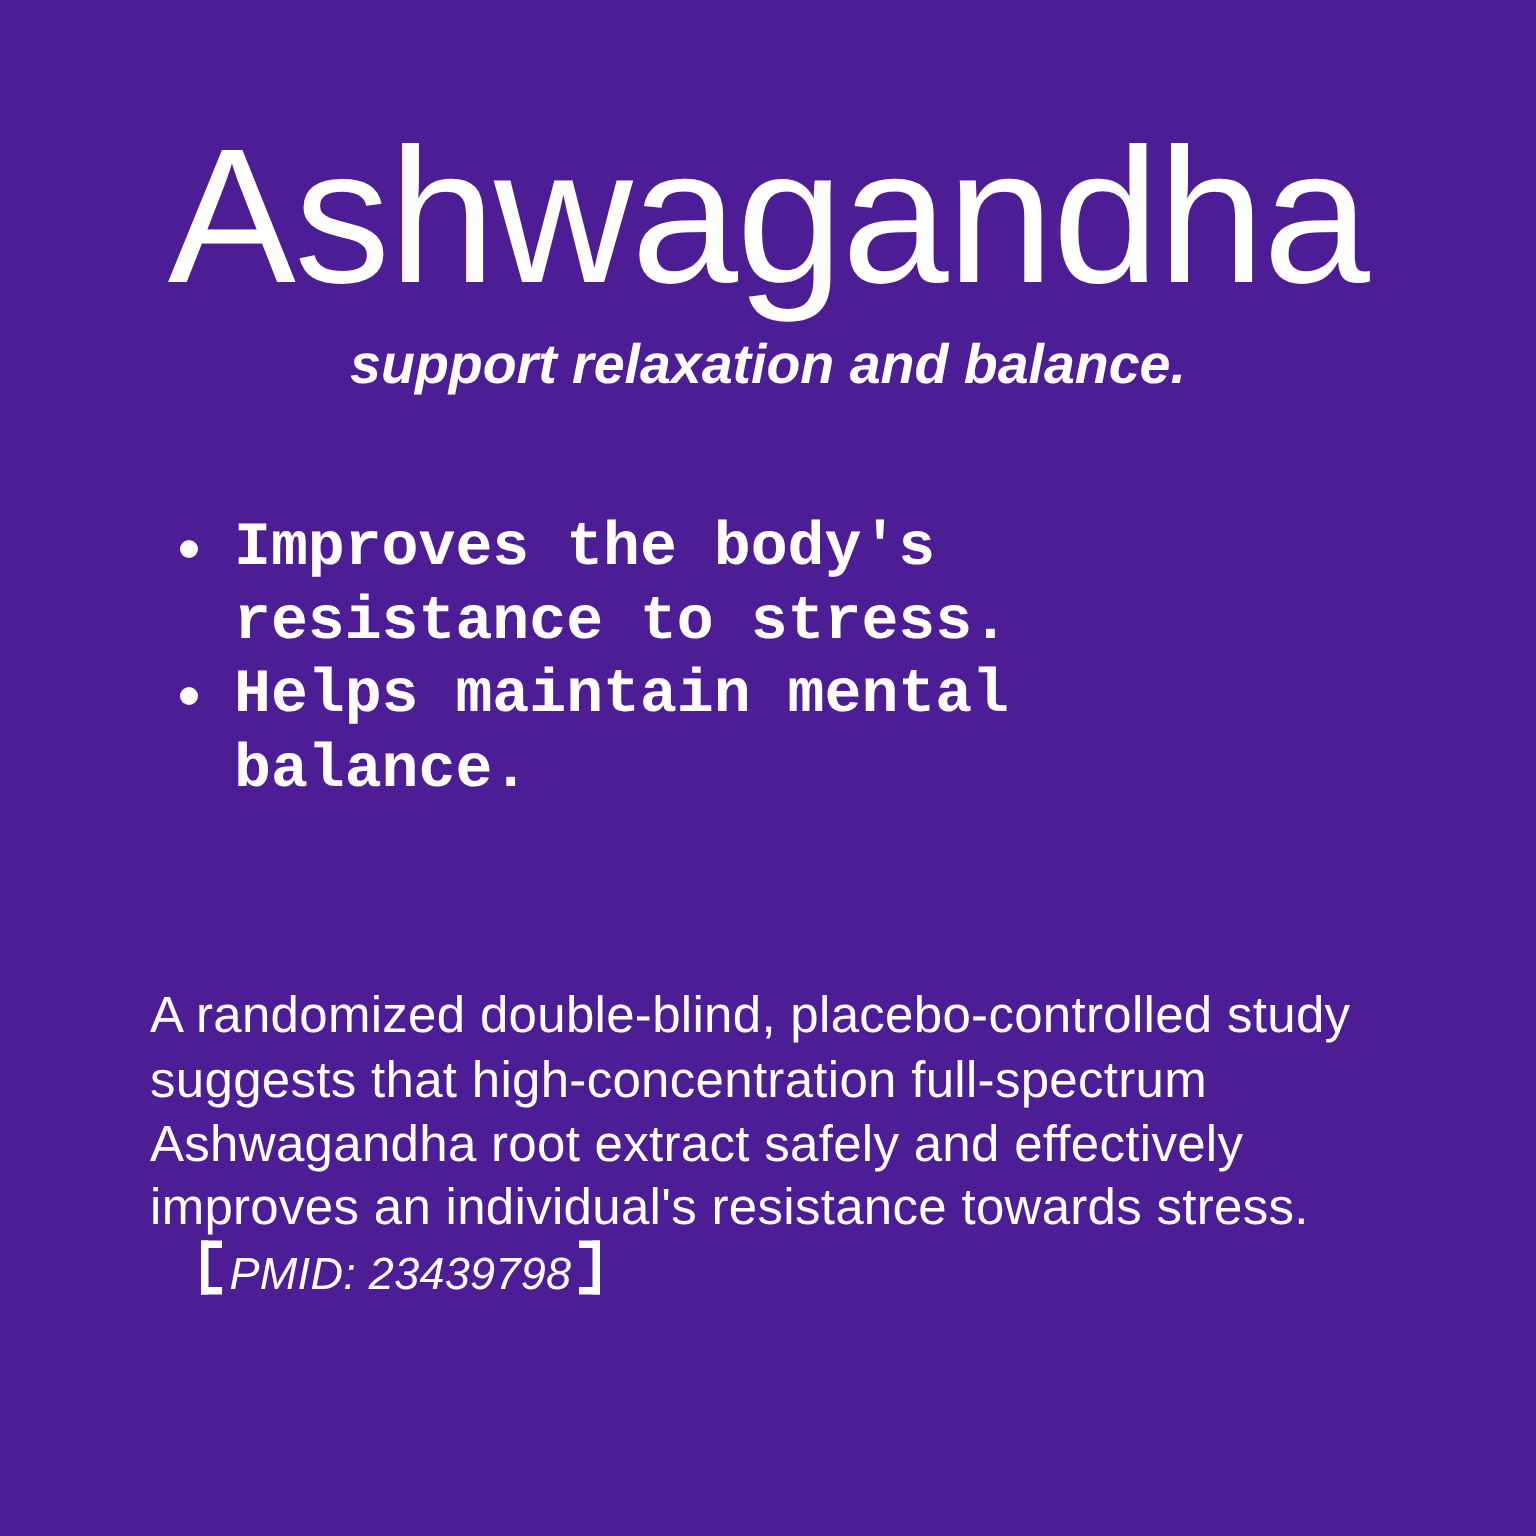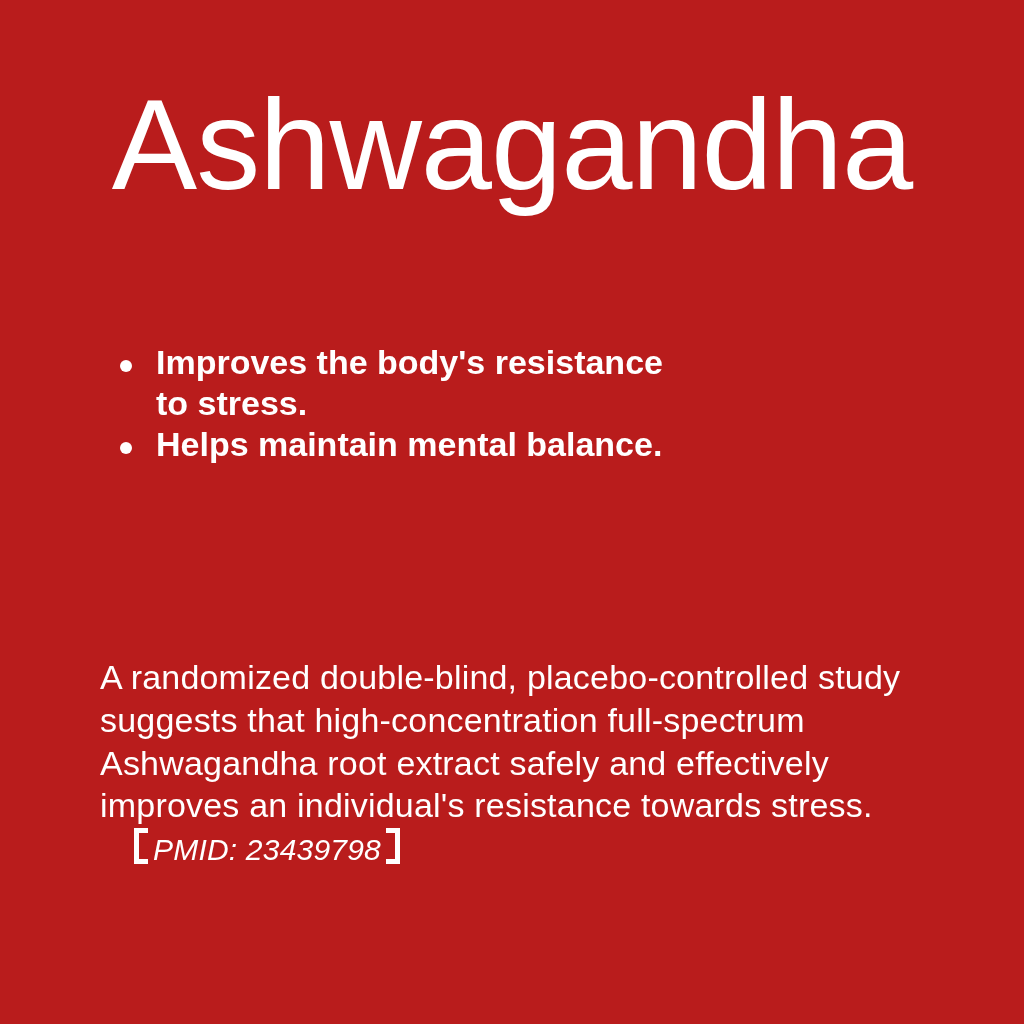--- a/index.html
+++ b/index.html
@@ -9,21 +9,21 @@
   body {
     width: 1024px;
     height: 1024px;
     overflow: hidden;
     font-family: "Liberation Sans", sans-serif;
   }
   .poster {
     position: relative;
     width: 1024px;
     height: 1024px;
-    background: #b91c1c;
+    background: #4c1d95;
     color: #FFFFFF;
     box-sizing: border-box;
   }
   .title {
     position: absolute;
     top: 78px;
     left: 0;
     width: 100%;
     text-align: center;
     font-size: 128px;
@@ -44,23 +44,24 @@
     line-height: 1.33;
   }
   .bullets {
     position: absolute;
     top: 342px;
     left: 120px;
     width: 580px;
     margin: 0;
     padding: 0;
     list-style: none;
-    font-size: 34px;
+    font-size: 41px;
     font-weight: 700;
     line-height: 1.2;
+    font-family: Liberation Mono, monospace;
   }
   .bullets li {
     display: flex;
     align-items: flex-start;
   }
   .bullet-dot {
     flex: 0 0 12px;
     width: 12px;
     height: 12px;
     margin: 18px 24px 0 0;
@@ -107,20 +108,21 @@
   }
 </style>
 </head>
 <body>
 
 <div class="poster">
 
   <h1 class="title">Ashwagandha</h1>
 
   <div class="subtitle">
+    <div>support relaxation and balance.</div>
   </div>
 
   <ul class="bullets">
     <li>
       <span class="bullet-dot"></span>
       <span class="bullet-text">Improves the body's resistance to stress.</span>
     </li>
     <li>
       <span class="bullet-dot"></span>
       <span class="bullet-text">Helps maintain mental balance.</span>

